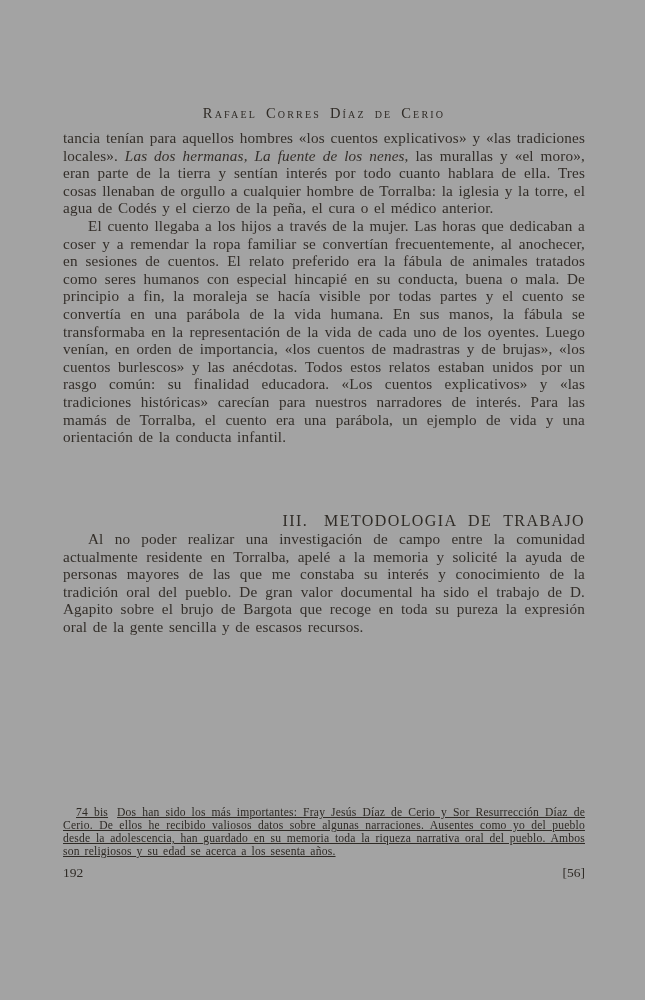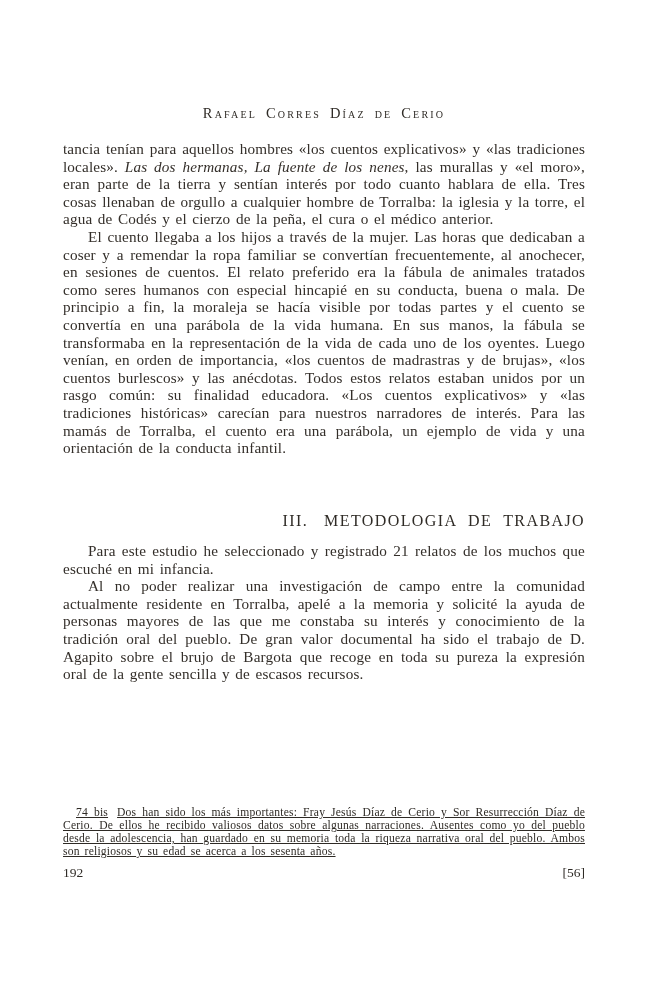--- a/index.html
+++ b/index.html
@@ -6,21 +6,21 @@
   html, body {
     margin: 0;
     padding: 0;
     background: #e8e8e8;
   }
   .page {
     position: relative;
     width: 645px;
     height: 1000px;
     margin: 0 auto;
-    background: #ffffff;
+    background: #a3a3a3;
     color: #332e29;
     font-family: "Liberation Serif", serif;
     overflow: hidden;
   }
   .col {
     position: absolute;
     left: 63px;
     width: 522px;
   }
   .group-top    { top: 0; }
@@ -41,21 +41,21 @@
   .para {
     margin: 0;
     font-size: 15.2px;
     line-height: 17.6px;
     text-align: justify;
     text-indent: 25px;
     word-spacing: 1.6px;
     letter-spacing: 0.15px;
   }
   .para.continuation { text-indent: 0; }
-  .para.first { margin-top: 18px; }
+  .para.first { margin-top: 7px; }
   .para .italic { font-style: italic; }
   .para sup {
     font-size: 9.5px;
     line-height: 0;
     vertical-align: super;
     margin: 0 4px 0 4px;
     letter-spacing: 0.5px;
   }
 
   .section-heading {
@@ -118,21 +118,20 @@
 
     <p class="para continuation first"><span>tancia tenían para aquellos hombres «los cuentos explicativos» y «las tradiciones locales». </span><span class="italic">Las dos hermanas, La fuente de los nenes</span><span>, las murallas y «el moro», eran parte de la tierra y sentían interés por todo cuanto hablara de ella. Tres cosas llenaban de orgullo a cualquier hombre de Torralba: la iglesia y la torre, el agua de Codés y el cierzo de la peña, el cura o el médico anterior.</span></p>
 
     <p class="para">El cuento llegaba a los hijos a través de la mujer. Las horas que dedicaban a coser y a remendar la ropa familiar se convertían frecuentemente, al anochecer, en sesiones de cuentos. El relato preferido era la fábula de animales tratados como seres humanos con especial hincapié en su conducta, buena o mala. De principio a fin, la moraleja se hacía visible por todas partes y el cuento se convertía en una parábola de la vida humana. En sus manos, la fábula se transformaba en la representación de la vida de cada uno de los oyentes. Luego venían, en orden de importancia, «los cuentos de madrastras y de brujas», «los cuentos burlescos» y las anécdotas. Todos estos relatos estaban unidos por un rasgo común: su finalidad educadora. «Los cuentos explicativos» y «las tradiciones históricas» carecían para nuestros narradores de interés. Para las mamás de Torralba, el cuento era una parábola, un ejemplo de vida y una orientación de la conducta infantil.</p>
   </div>
 
   <div class="col group-mid">
     <h2 class="section-heading"><span class="heading-number">III.</span><span>METODOLOGIA DE TRABAJO</span></h2>
 
 
-    <p class="para after-subhead">Para este estudio he seleccionado y registrado 21 relatos de los muchos que escuché en mi infancia.</p>
 
     <p class="para">Al no poder realizar una investigación de campo entre la comunidad actualmente residente en Torralba, apelé a la memoria y solicité la ayuda de personas mayores de las que me constaba su interés y conocimiento de la tradición oral del pueblo. De gran valor documental ha sido el trabajo de D. Agapito sobre el brujo de Bargota que recoge en toda su pureza la expresión oral de la gente sencilla y de escasos recursos.</p>
 
   </div>
 
   <div class="col group-bottom">
     <p class="footnote"><span class="footnote-marker">74 bis</span><span>Dos han sido los más importantes: Fray Jesús Díaz de Cerio y Sor Resurrección Díaz de Cerio. De ellos he recibido valiosos datos sobre algunas narraciones. Ausentes como yo del pueblo desde la adolescencia, han guardado en su memoria toda la riqueza narrativa oral del pueblo. Ambos son religiosos y su edad se acerca a los sesenta años.</span></p>
 
     <div class="footer-row">
       <span>192</span>

